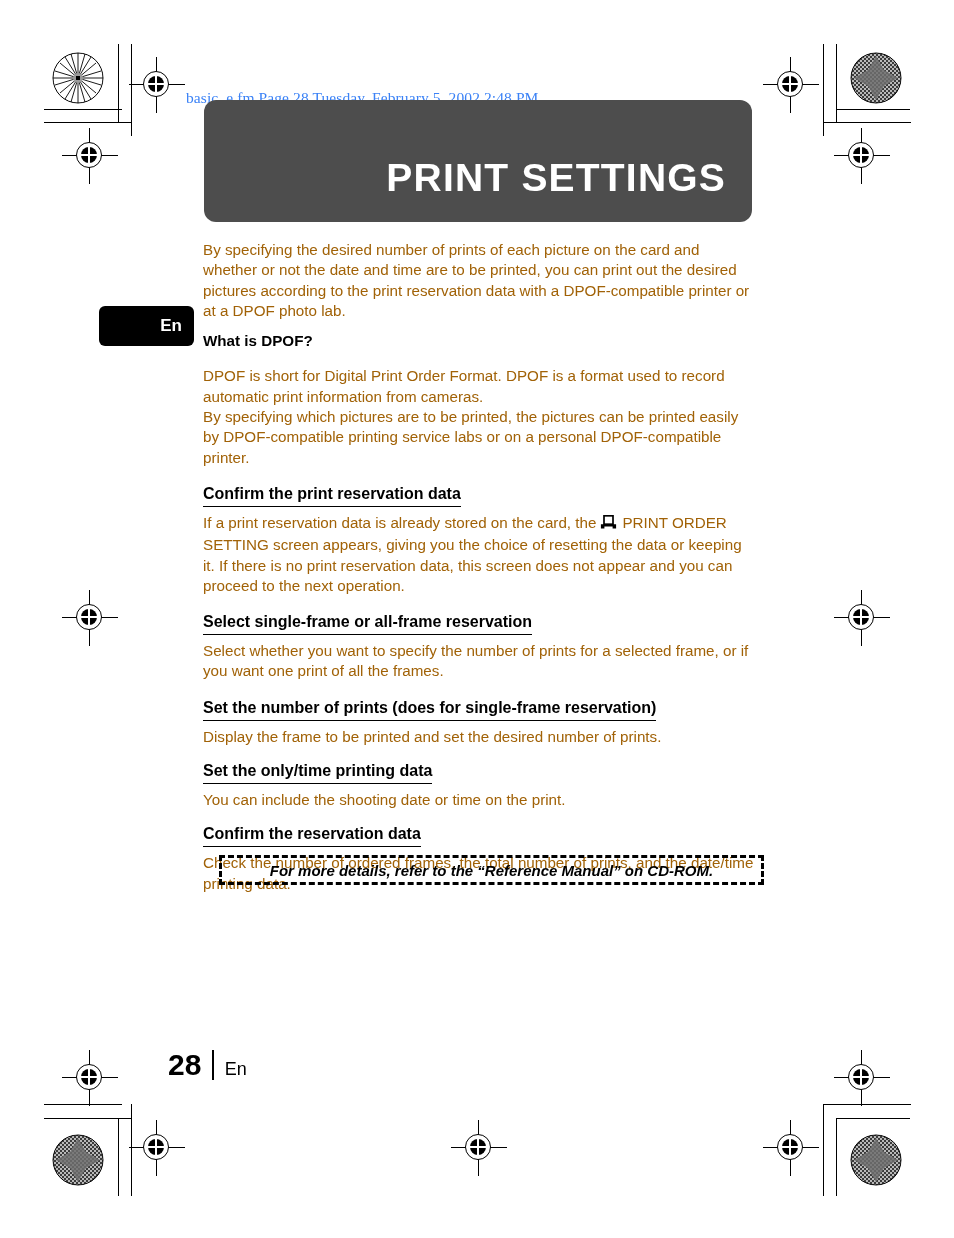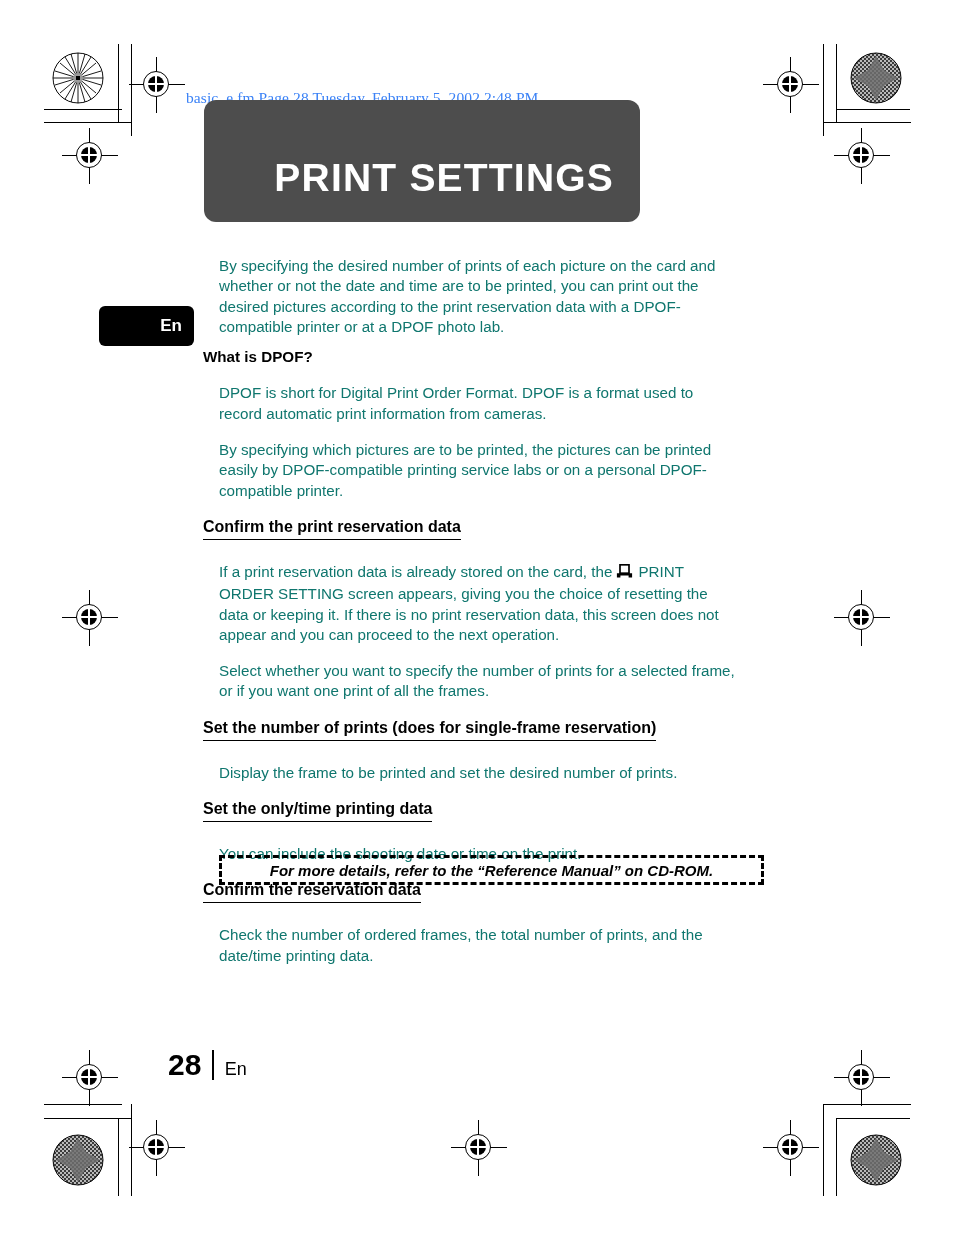--- a/index.html
+++ b/index.html
@@ -63,21 +63,21 @@
     font-size: 15.5px;
     letter-spacing: 0.1px;
     color: #3b82f6;
     white-space: nowrap;
   }
 
   
   .title-banner {
     position: absolute;
     left: 204px; top: 100px;
-    width: 436px; height: 122px;
+    width: 548px; height: 122px;
     background: #4d4d4d;
     border-radius: 12px;
     display: flex;
     align-items: flex-end;
     justify-content: flex-end;
     box-sizing: border-box;
     padding: 0 26px 22px 0;
   }
   .title-banner .title-text {
     color: #ffffff;
@@ -107,22 +107,22 @@
 
   
   .content {
     position: absolute;
     left: 203px; top: 240px;
     width: 552px;
   }
   .para {
     font-size: 15.2px;
     line-height: 20.3px;
-    margin: 16px;
-    color: #0f766e;
+    margin: 0;
+    color: #a16207;
   }
   .para.intro { margin-bottom: 10px; }
   .subhead {
     font-size: 15.2px;
     line-height: 20.3px;
     font-weight: bold;
     margin: 0 0 15px 0;
   }
   .section { margin-top: 16px; }
   .section.tight { margin-top: 14px; }
@@ -355,20 +355,21 @@
 
   <div class="section">
     <div class="section-heading">Confirm the print reservation data</div>
     <p class="para"><span>If a print reservation data is already stored on the card, the</span><span class="printer-icon"><svg width="17" height="15" viewBox="0 0 17 15" aria-hidden="true">
             <rect x="4" y="0.8" width="9" height="8.4" fill="#ffffff" stroke="#000000" stroke-width="1.7"></rect>
             <path d="M0.9 9.2 H16.1 V13.6 H12.6 V11.6 H4.4 V13.6 H0.9 Z" fill="#000000"></path>
           </svg></span><span>PRINT ORDER SETTING screen appears, giving you the choice of resetting the data or keeping it. If there is no print reservation data, this screen does not appear and you can proceed to the next operation.</span></p>
   </div>
 
   <div class="section">
+    <div class="section-heading">Select single-frame or all-frame reservation</div>
     <p class="para">Select whether you want to specify the number of prints for a selected frame, or if you want one print of all the frames.</p>
   </div>
 
   <div class="section">
     <div class="section-heading">Set the number of prints (does for single-frame reservation)</div>
     <p class="para">Display the frame to be printed and set the desired number of prints.</p>
   </div>
 
   <div class="section tight">
     <div class="section-heading">Set the only/time printing data</div>

